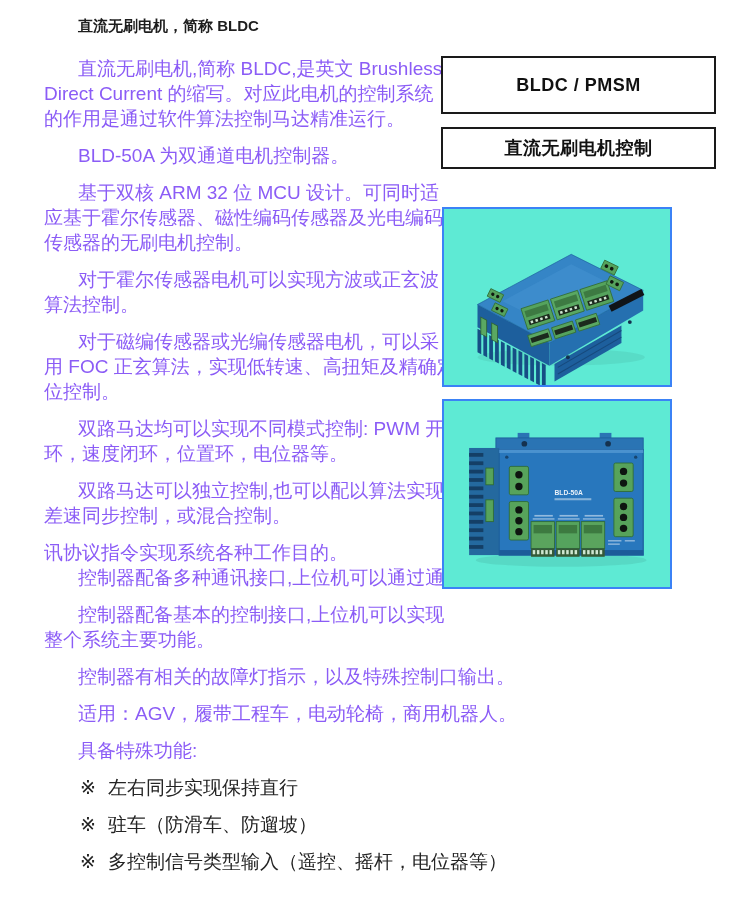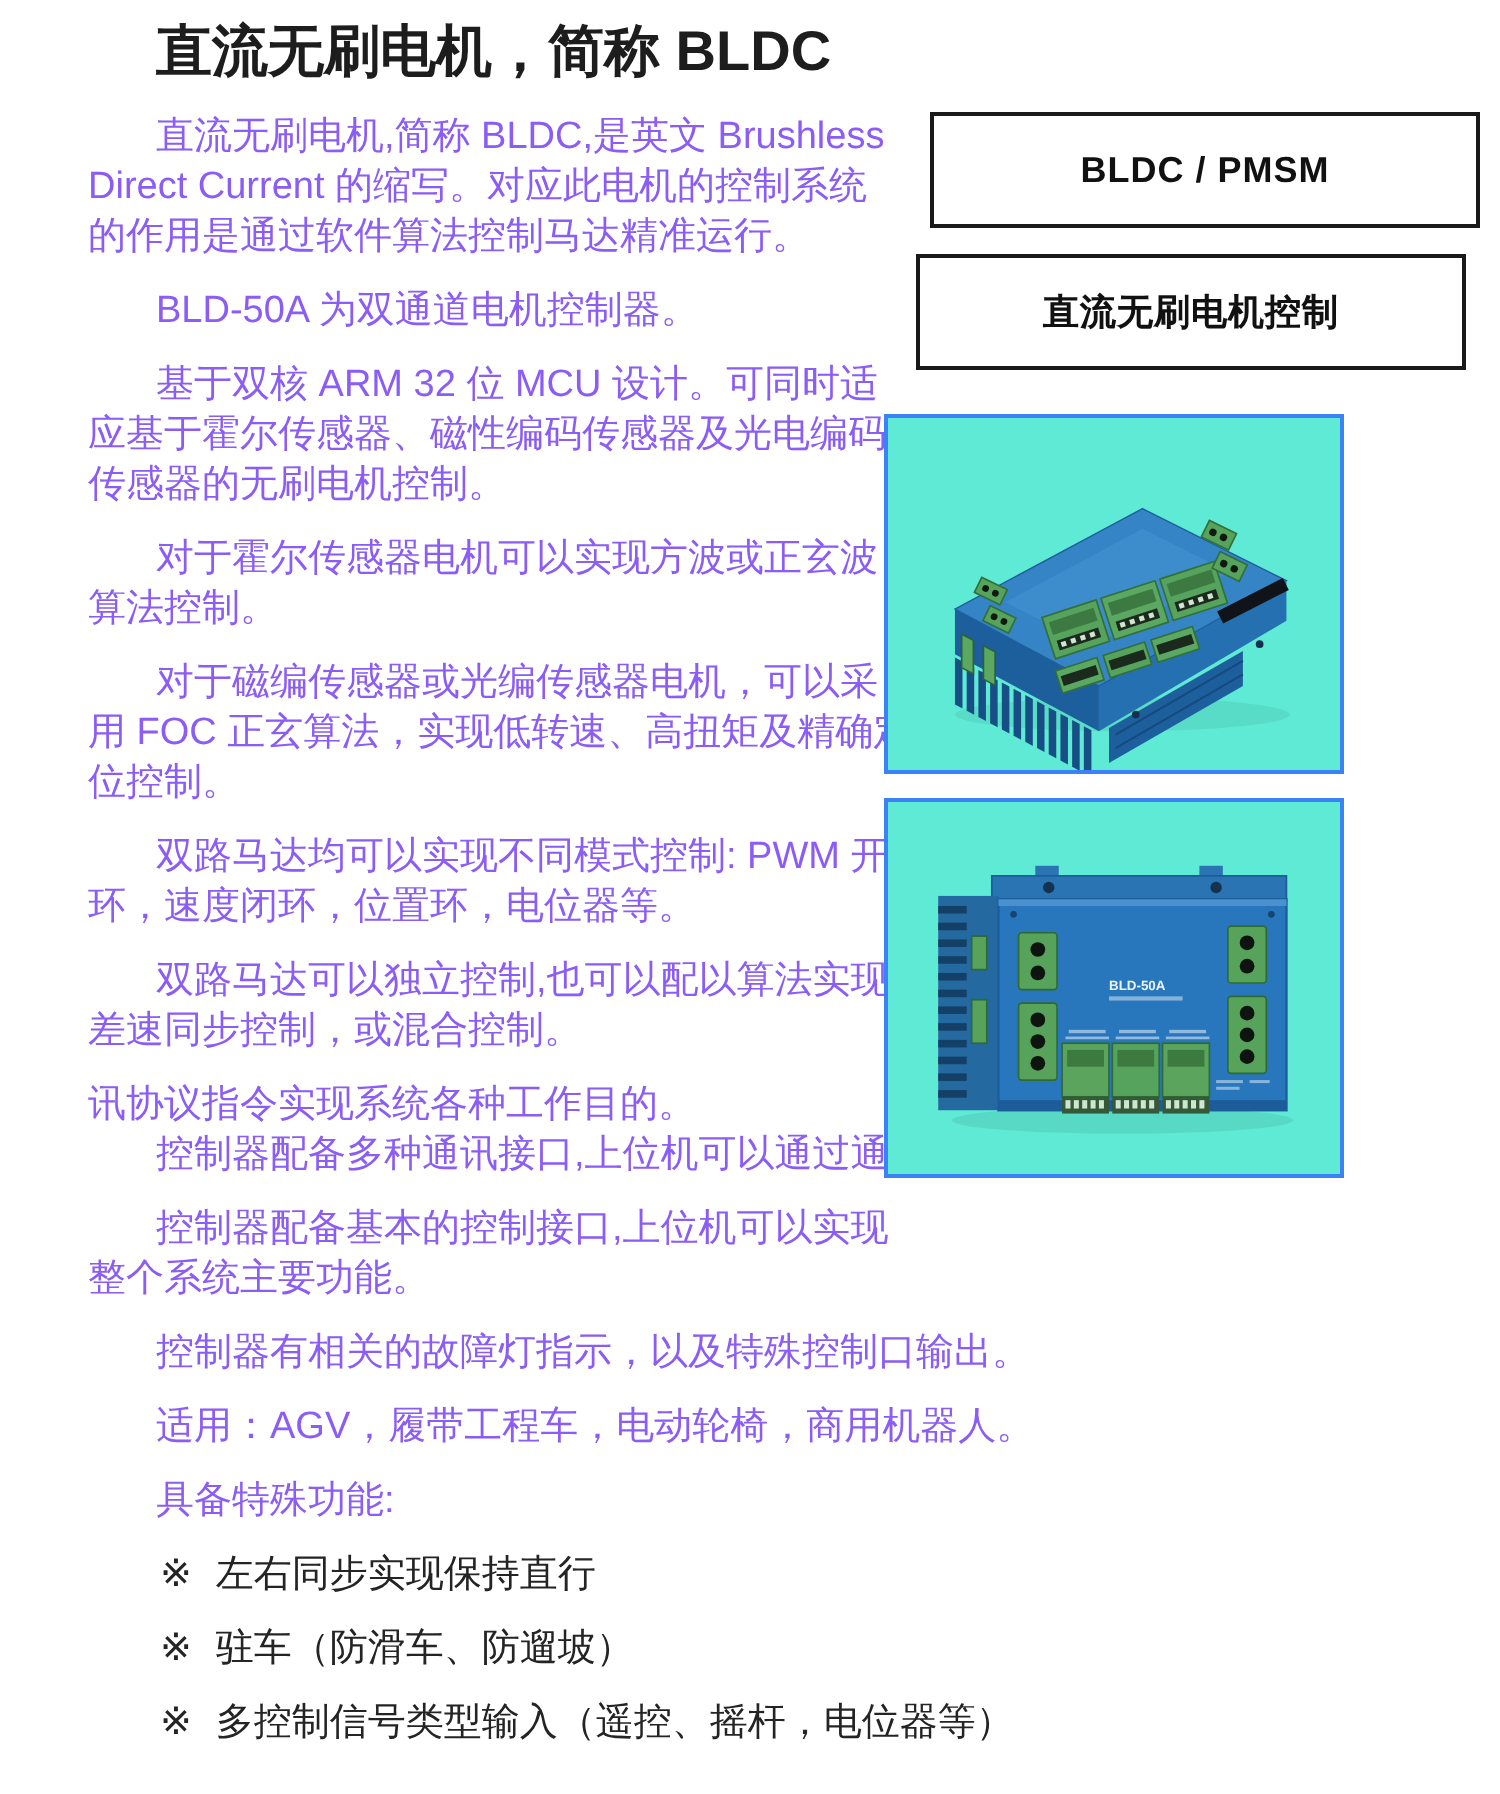--- a/index.html
+++ b/index.html
@@ -7,43 +7,43 @@
     width:750px;height:897px;position:relative;overflow:hidden;
     background:#ffffff;
     font-family:"Liberation Sans","DejaVu Sans",sans-serif;
     color:#222222;
   }
   .left-col{
     position:absolute;left:0;top:0;width:470px;
     padding:13px 0 0 44px;box-sizing:border-box;
   }
   .doc-title{
-    font-size:28px;font-weight:bold;margin:0 0 18px 34px;
+    font-size:15px;font-weight:bold;margin:0 0 18px 34px;
     line-height:25px;white-space:nowrap;color:#1d1d1d;
   }
   .para{margin:0 0 12px 0;}
   .pline{
     font-size:19px;line-height:25px;height:25px;
     white-space:nowrap;color:#8b5cf6;
   }
   .pline.indent{padding-left:34px;}
   .bullet-row{
     margin:0 0 12px 36px;display:flex;align-items:flex-start;
     font-size:19px;line-height:25px;height:25px;white-space:nowrap;color:#242424;
   }
   .bullet-marker{margin-right:12px;}
   .right-col{position:absolute;left:0;top:0;width:750px;height:897px;pointer-events:none;}
   .label-box{
     position:absolute;left:441px;width:275px;box-sizing:border-box;
     border:2px solid #1a1a1a;background:#ffffff;
     display:flex;align-items:center;justify-content:center;
     font-weight:bold;font-size:18px;color:#111111;letter-spacing:0.5px;
   }
-  .label-box.box-a{top:56px;height:58px;margin-left:24px;}
-  .label-box.box-b{top:127px;height:58px;margin-left:17px;}
+  .label-box.box-a{top:56px;height:58px;}
+  .label-box.box-b{top:127px;height:42px;}
   .img-box{
     position:absolute;left:442px;width:230px;box-sizing:border-box;
     border:2px solid #3b82f6;background:#5eead4;overflow:hidden;
   }
   .img-box.img-1{top:207px;height:180px;}
   .img-box.img-2{top:399px;height:190px;}
   .img-box svg{display:block;width:100%;height:100%;}
 </style>
 </head>
 <body>

